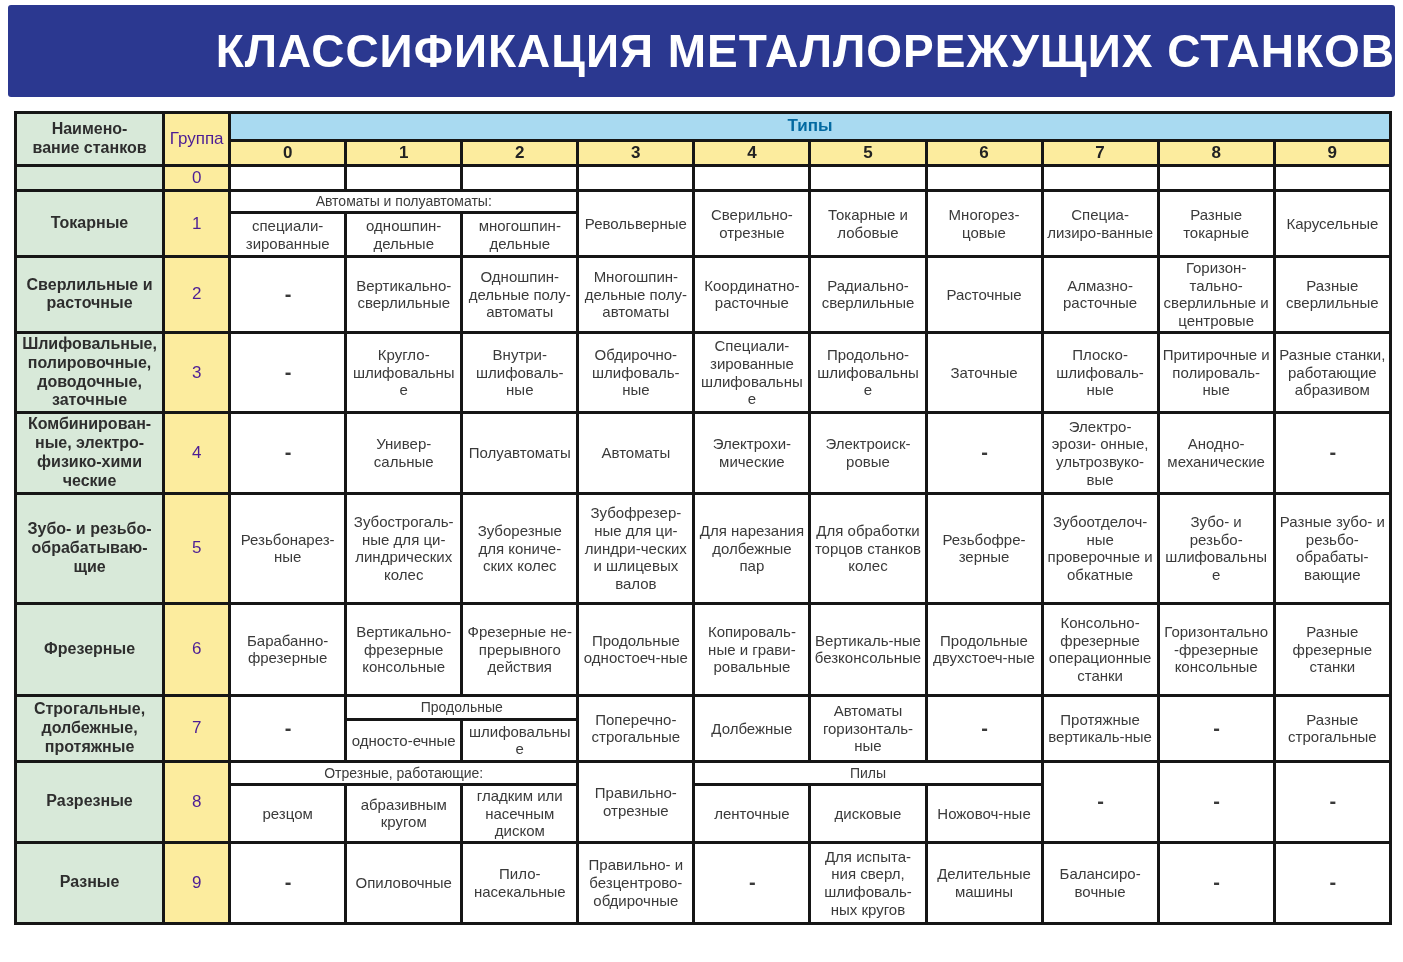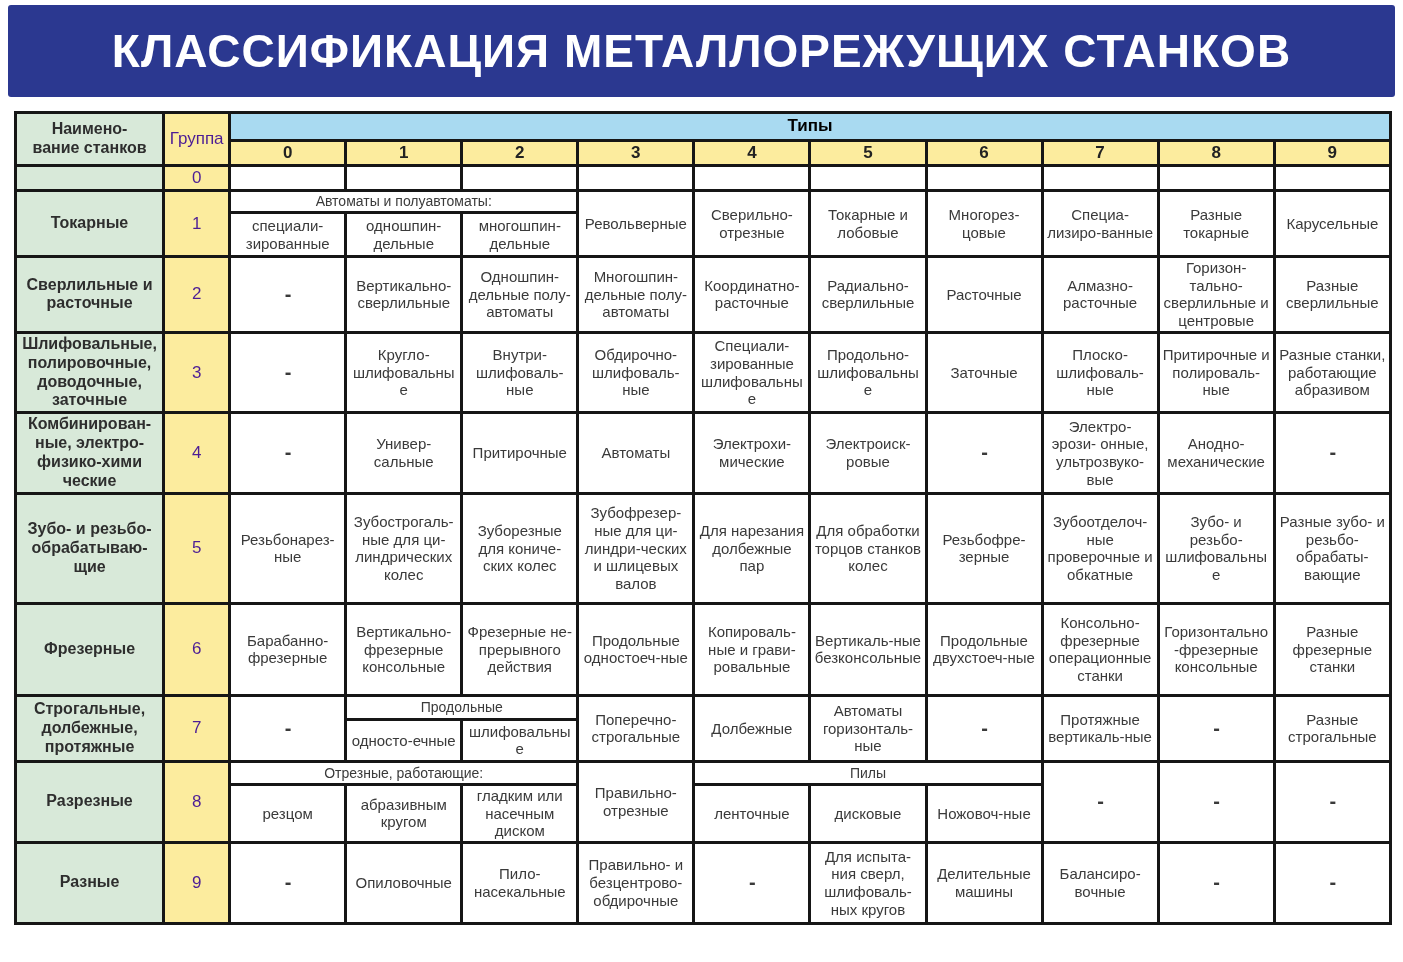--- a/index.html
+++ b/index.html
@@ -4,41 +4,41 @@
 <style>
   html,body{margin:0;padding:0;}
   body{
     width:1403px;height:962px;background:#ffffff;
     font-family:"Liberation Sans", sans-serif;
     overflow:hidden;
   }
   .banner{
     margin:5px 8px 0 8px;height:92px;
     background:var(--banner,#2b3890);
-    display:flex;align-items:center;justify-content:center;
+    display:flex;align-items:center;justify-content:flex-end;
     border-radius:3px;
   }
   .banner h1{
     margin:0;color:#ffffff;font-size:46px;font-weight:bold;
     letter-spacing:1px;white-space:nowrap;
   }
   table{
     margin:14px 11px 0 14px;
     border-collapse:collapse;table-layout:fixed;width:1378px;
   }
   td{
     border:3px solid var(--border,#161616);
     text-align:center;vertical-align:middle;
     font-size:15px;color:#3a3a3a;line-height:1.18;
     padding:1px 3px;background:#ffffff;
     word-wrap:break-word;
   }
   td.name{background:var(--green,#d8e9d9);font-weight:bold;font-size:16px;color:#2e2e2e;}
   td.group{background:var(--yellow,#fcec9e);font-weight:normal;font-size:17px;color:#4c1d95;}
-  td.types{background:var(--blue,#a9daf1);font-weight:bold;font-size:17px;color:#000000;}
+  td.types{background:var(--blue,#a9daf1);font-weight:bold;font-size:17px;color:#0369a1;}
   td.num{background:var(--yellow,#fcec9e);font-weight:bold;font-size:17px;color:#222;}
   td.subhead{font-size:14px;}
   td.dash{font-weight:900;font-size:20px;letter-spacing:-1px;}
   td.pre{white-space:pre-line;}
 </style>
 </head>
 <body>
 
 <div class="page">
   <div class="banner">
@@ -135,21 +135,21 @@
           <td class="data">Заточные</td>
           <td class="data">Плоско-шлифоваль-ные</td>
           <td class="data">Притирочные и полироваль-ные</td>
           <td class="data">Разные станки, работающие абразивом</td>
         </tr>
         <tr style="height: 72px;">
           <td class="name">Комбинирован-ные, электро-физико-хими ческие</td>
           <td class="group">4</td>
           <td class="dash">-</td>
           <td class="data">Универ-сальные</td>
-          <td class="data">Притирочные</td>
+          <td class="data">Полуавтоматы</td>
           <td class="data">Автоматы</td>
           <td class="data">Электрохи-мические</td>
           <td class="data">Электроиск-ровые</td>
           <td class="dash">-</td>
           <td class="data">Электро-эрози- онные, ультрозвуко-вые</td>
           <td class="data">Анодно-механические</td>
           <td class="dash">-</td>
         </tr>
         <tr style="height: 110px;">
           <td class="name">Зубо- и резьбо-обрабатываю-щие</td>

